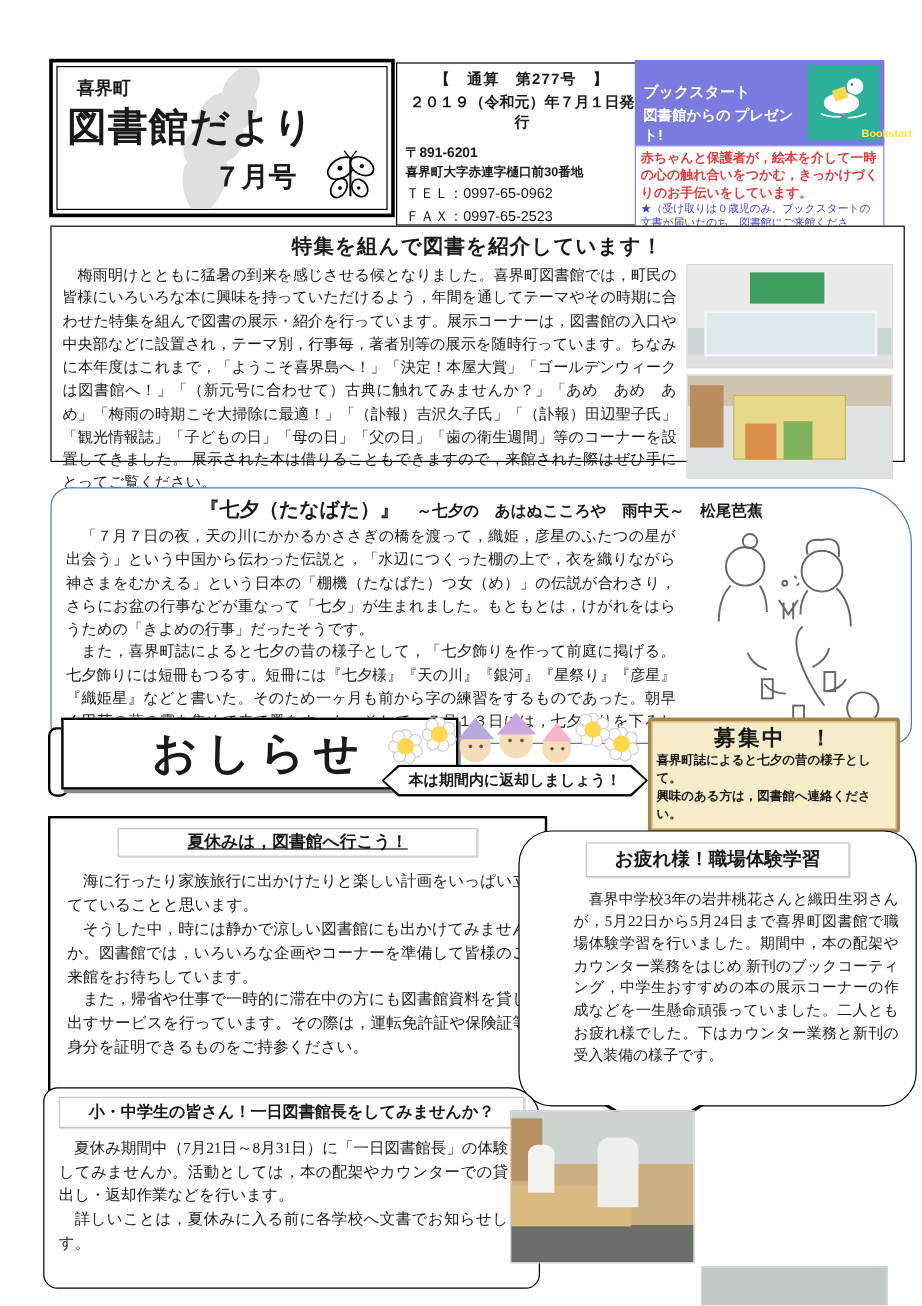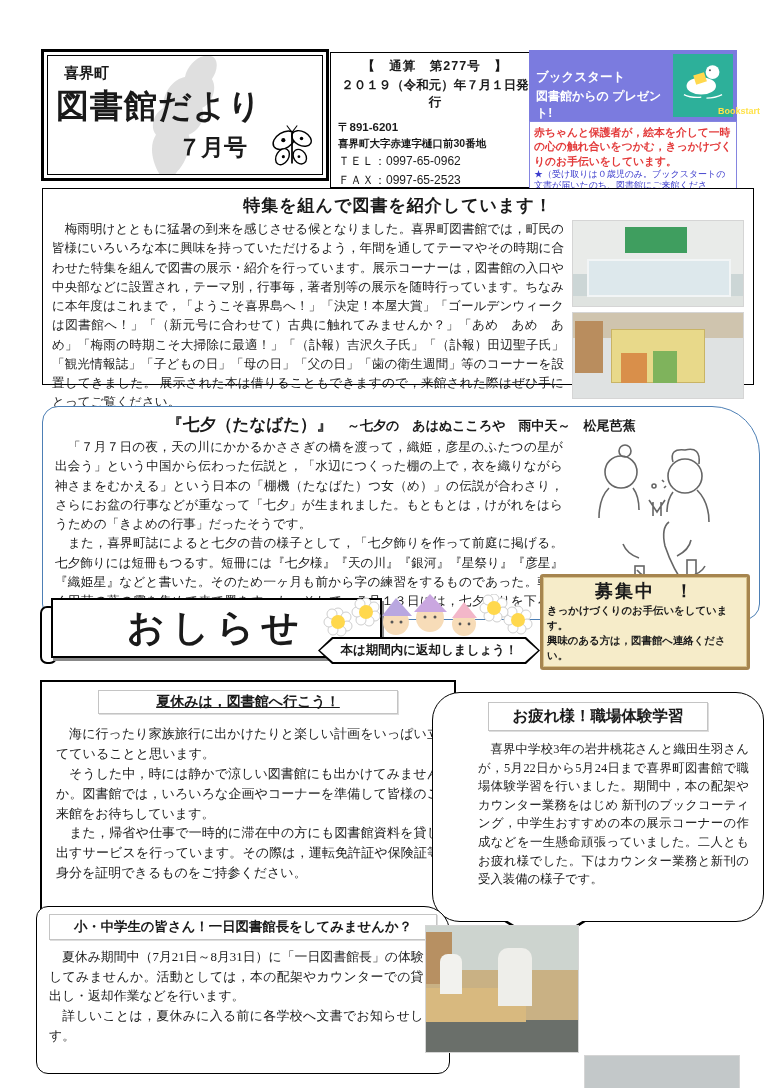--- a/index.html
+++ b/index.html
@@ -75,21 +75,21 @@
 
   .flowers{left:322px;top:594px;width:216px;height:58px;}
   .ribbon-wrap{left:318px;top:637px;width:222px;height:27px;
                clip-path:polygon(14px 0,calc(100% - 14px) 0,100% 50%,calc(100% - 14px) 100%,14px 100%,0 50%);
                background:#000;}
   .ribbon-inner{position:absolute;left:2px;top:2px;right:2px;bottom:2px;
                clip-path:polygon(13px 0,calc(100% - 13px) 0,100% 50%,calc(100% - 13px) 100%,13px 100%,0 50%);
                background:#fff;display:flex;align-items:center;justify-content:center;}
   .ribbon-text{font-size:12.5px;font-weight:900;}
 
-  .recruit{left:540px;top:574px;width:196px;height:86px;background:#f6ecc9;
+  .recruit{left:540px;top:598px;width:196px;height:86px;background:#f6ecc9;
            border:3px solid #a6854f;border-radius:3px;box-shadow:inset 0 0 0 1px #d8c28c;padding:2px 4px;}
   .recruit-title{text-align:center;font-size:18px;font-weight:900;letter-spacing:2px;}
   .recruit-l{font-size:10.4px;font-weight:bold;line-height:1.45;}
 
   
   .headline-box{border:1.5px solid #c4c4c4;box-shadow:1px 1px 0 #ddd;background:#fff;
                 font-weight:900;text-align:center;}
   .summer{left:40px;top:680px;width:384px;height:218px;border:2px solid #000;padding:8px 14px;background:#fff;}
   .summer-head{width:298px;margin:0 auto;font-size:14px;padding:2px 0;text-decoration:underline;}
   .summer-body{margin-top:10px;font-size:13px;}
@@ -271,21 +271,21 @@
   </svg>
 
   <div class="abs ribbon-wrap">
     <div class="ribbon-inner">
       <span class="ribbon-text">本は期間内に返却しましょう！</span>
     </div>
   </div>
 
   <div class="abs recruit">
     <div class="recruit-title">募集中　！</div>
-    <div class="recruit-l">きっかけづくりのお手伝いをしています。</div>
+    <div class="recruit-l">喜界町誌によると七夕の昔の様子として。</div>
     <div class="recruit-l">興味のある方は，図書館へ連絡ください。</div>
   </div>
 
   <div class="abs summer">
     <div class="headline-box summer-head">夏休みは，図書館へ行こう！</div>
     <div class="summer-body serif-body">
       <div>　海に行ったり家族旅行に出かけたりと楽しい計画をいっぱい立てていることと思います。</div>
       <div>　そうした中，時には静かで涼しい図書館にも出かけてみませんか。図書館では，いろいろな企画やコーナーを準備して皆様のご来館をお待ちしています。</div>
       <div>　また，帰省や仕事で一時的に滞在中の方にも図書館資料を貸し出すサービスを行っています。その際は，運転免許証や保険証等身分を証明できるものをご持参ください。</div>
     </div>

